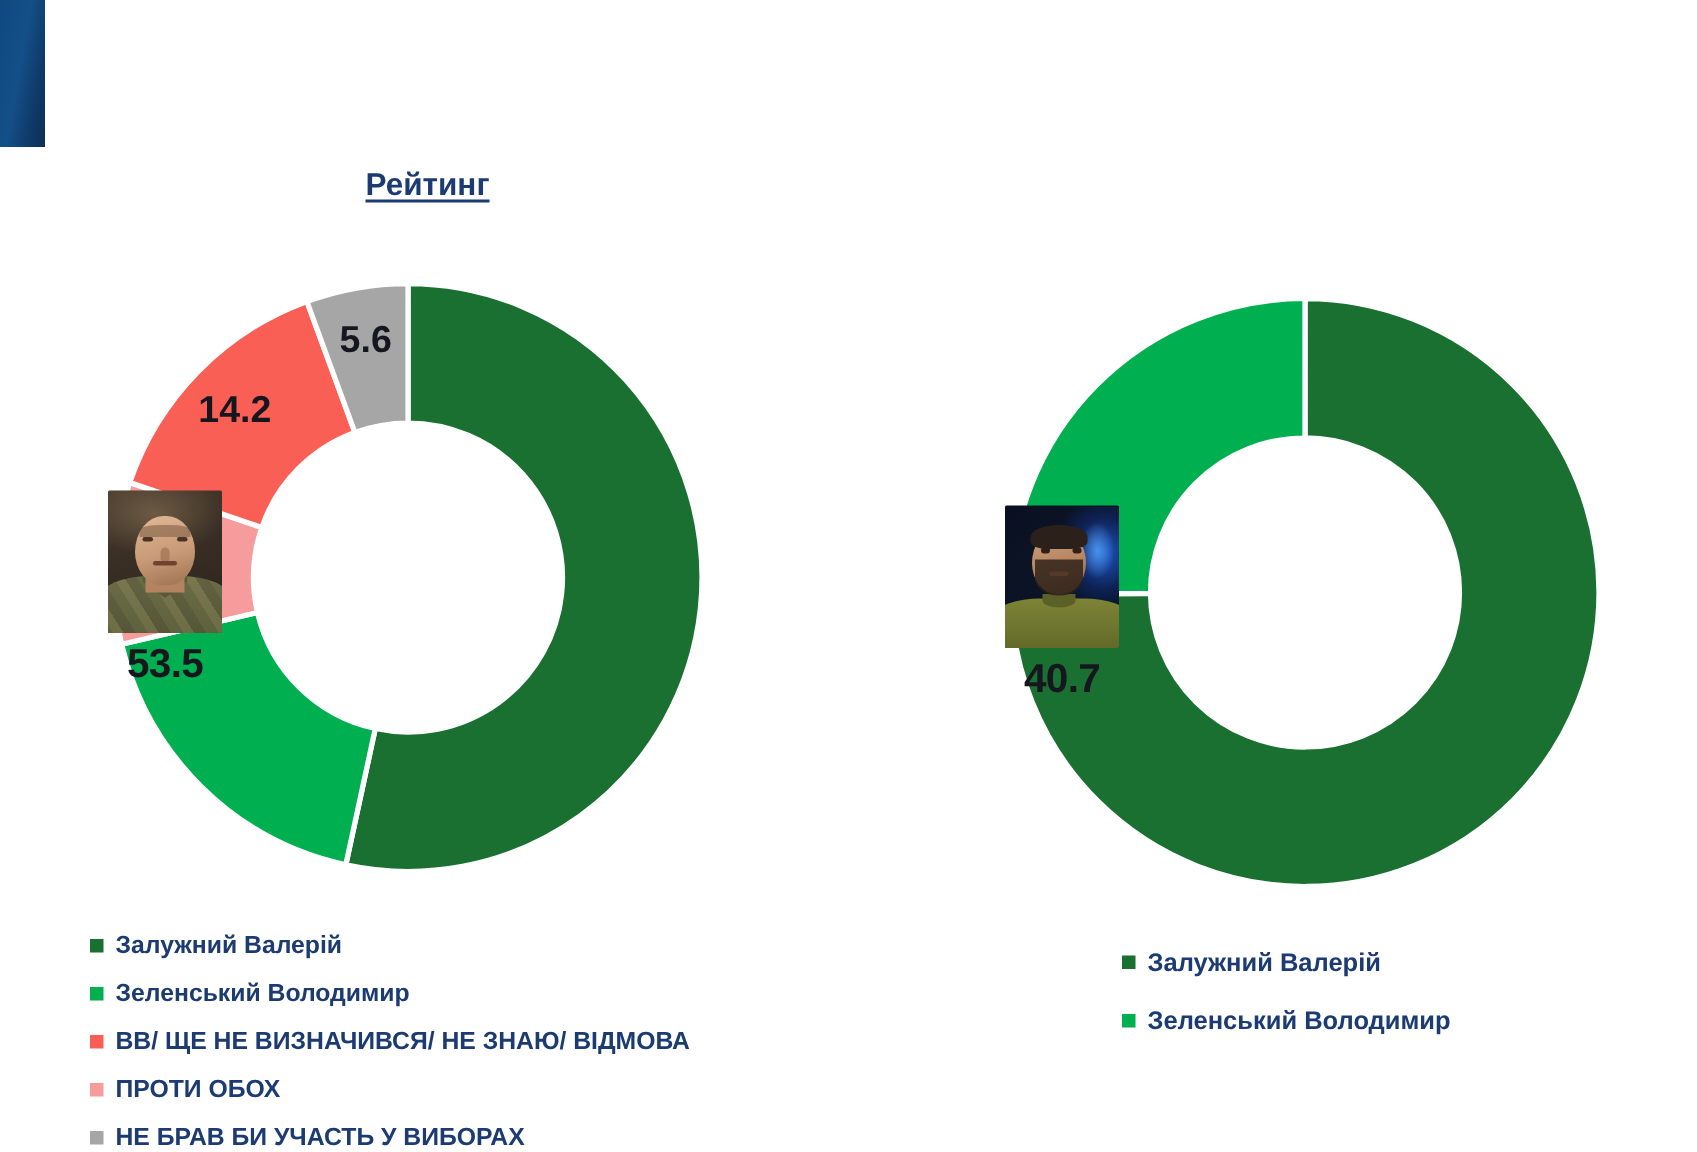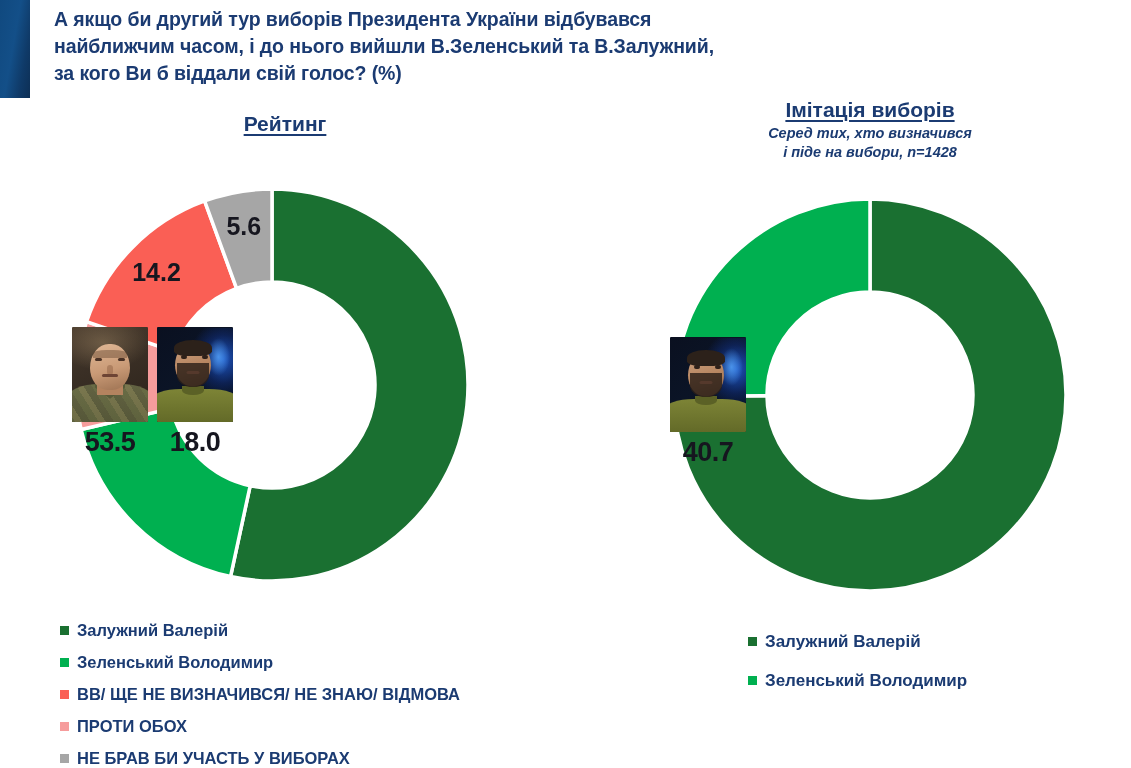--- a/index.html
+++ b/index.html
@@ -142,23 +142,20 @@
   }
   #right-legend .legend-text{font-size:17px;}
 </style>
 </head>
 <body>
 
 <div id="stage">
 
   <div class="accent-bar"></div>
 
-  <div class="title">А якщо би другий тур виборів Президента України відбувався
-найближчим часом, і до нього вийшли В.Зеленський та В.Залужний,
-за кого Ви б віддали свій голос? (%)</div>
 
   <div class="panel-head" id="left-head">
     <span class="h1">Рейтинг</span>
   </div>
 
   <div class="donut" id="left-donut">
     <svg viewBox="0 0 400 400">
 
       <g id="rating-accurate">
           <path d="M 200 4 A 196 196 0 1 1 158.52828555407783 391.56225333012736 L 178.20619087790826 300.6679188418526 A 103 103 0 1 0 200 97 Z" fill="#1a7031" stroke="#ffffff" stroke-width="3.5" stroke-linejoin="round"></path>
@@ -183,35 +180,20 @@
             <div class="neck"></div>
               <div class="head"></div>
               <div class="brow"></div>
             <div class="eyeL"></div>
               <div class="eyeR"></div>
               <div class="nose"></div>
               <div class="mouth"></div>
           </div>
           <div class="cand-val">53.5</div>
         </div>
-        <div class="cand">
-          <div class="photo ph-zel">
-            <div class="bg-glow"></div>
-              <div class="bg-glow2"></div>
-              <div class="body"></div>
-            <div class="collar"></div>
-              <div class="head"></div>
-              <div class="hair"></div>
-            <div class="eyeL"></div>
-              <div class="eyeR"></div>
-              <div class="beard"></div>
-              <div class="mouth"></div>
-          </div>
-          <div class="cand-val">18.0</div>
-        </div>
       </div>
     </div>
   </div>
 
   <div class="legend" id="left-legend">
     <div class="legend-row">
       <span class="swatch" style="background:#1a7031"></span>
       <span class="legend-text">Залужний Валерій</span>
     </div>
     <div class="legend-row">
@@ -225,25 +207,20 @@
     <div class="legend-row">
       <span class="swatch" style="background:#f69c9c"></span>
       <span class="legend-text">ПРОТИ ОБОХ</span>
     </div>
     <div class="legend-row">
       <span class="swatch" style="background:#a6a6a6"></span>
       <span class="legend-text">НЕ БРАВ БИ УЧАСТЬ У ВИБОРАХ</span>
     </div>
   </div>
 
-  <div class="panel-head" id="right-head">
-    <span class="h1">Імітація виборів</span>
-    <div class="sub">Серед тих, хто визначився
-і піде на вибори, n=1428</div>
-  </div>
 
   <div class="donut" id="right-donut">
     <svg viewBox="0 0 400 400">
       <g id="sim-accurate">
           <path d="M 200 4 A 196 196 0 1 1 4.003868872197131 201.2314962172494 L 97.00203313181788 200.6471638284525 A 103 103 0 1 0 200 97 Z" fill="#1a7031" stroke="#ffffff" stroke-width="3.5" stroke-linejoin="round"></path>
           <path d="M 4.003868872197131 201.2314962172494 A 196 196 0 0 1 200.00000000000014 4 L 200.00000000000009 97 A 103 103 0 0 0 97.00203313181788 200.6471638284525 Z" fill="#00b050" stroke="#ffffff" stroke-width="3.5" stroke-linejoin="round"></path>
         </g>
       <g id="sim-labels"></g>
     </svg>
     <div class="center-box">

